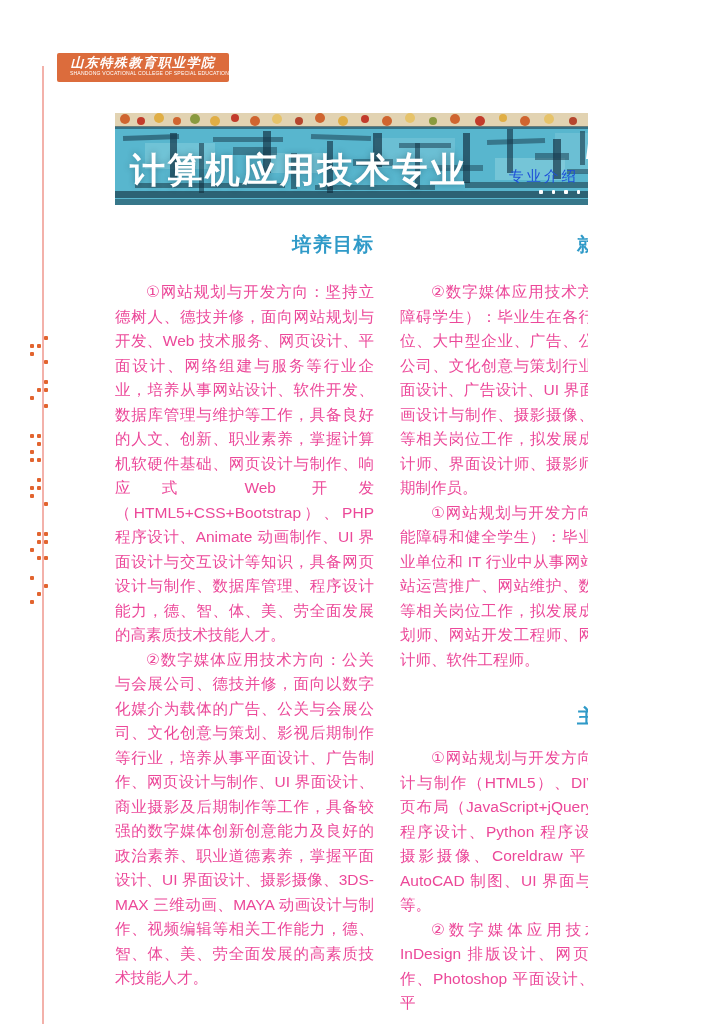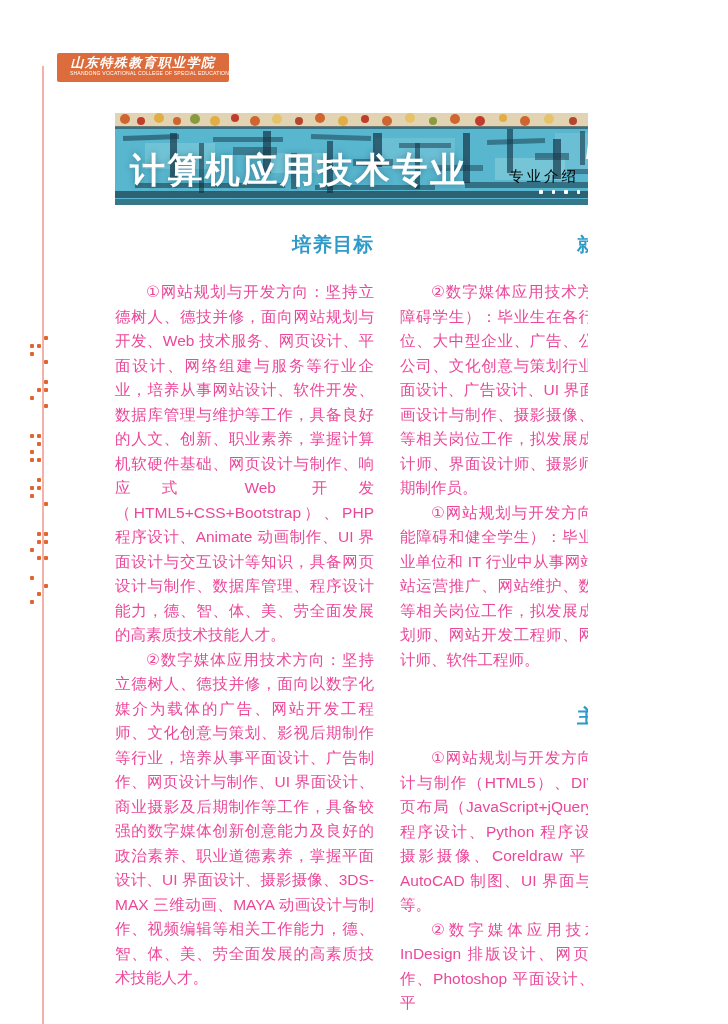--- a/index.html
+++ b/index.html
@@ -17,21 +17,21 @@
   .logo-cn{font-family:"Liberation Serif","DejaVu Serif",serif;font-style:italic;font-weight:700;
            font-size:13px;line-height:15px;letter-spacing:1.5px;white-space:nowrap;}
   .logo-en{font-size:6px;line-height:7px;letter-spacing:.2px;transform:scale(.85);white-space:nowrap;}
 
   
   .hero{position:absolute;left:115px;top:113px;width:502px;height:92px;
         border-radius:0 30px 30px 0;overflow:hidden;}
   .hero svg{position:absolute;left:0;top:0;}
   .hero-title{position:absolute;left:15px;top:34px;color:#fff;font-size:35px;font-weight:800;
               letter-spacing:2.5px;white-space:nowrap;text-shadow:0 0 6px rgba(10,40,55,.35);}
-  .hero-badge{position:absolute;right:38px;top:54px;color:#000000;font-size:14.5px;letter-spacing:3px;
+  .hero-badge{position:absolute;right:38px;top:54px;color:#1d4ed8;font-size:14.5px;letter-spacing:3px;
               white-space:nowrap;}
   .hero-dots{position:absolute;right:37px;top:77px;display:flex;gap:9px;}
   .hero-dots span{width:3.5px;height:3.5px;background:#fff;border-radius:1px;display:block;}
 
   
   .col{position:absolute;top:234px;width:259px;}
   .col.left{left:115px;}
   .col.right{left:400px;}
   h2.sec{margin:0 0 26px 0;text-align:right;font-size:19.5px;line-height:20px;font-weight:700;
          color:#2f9ac8;letter-spacing:1px;}
@@ -136,21 +136,21 @@
         <span></span>
         <span></span>
         <span></span>
         <span></span>
       </div>
   </div>
 
   <div class="col left">
     <h2 class="sec">培养目标</h2>
     <p>①网站规划与开发方向：坚持立德树人、德技并修，面向网站规划与开发、Web 技术服务、网页设计、平面设计、网络组建与服务等行业企业，培养从事网站设计、软件开发、数据库管理与维护等工作，具备良好的人文、创新、职业素养，掌握计算机软硬件基础、网页设计与制作、响应式 Web 开发（HTML5+CSS+Bootstrap）、PHP 程序设计、Animate 动画制作、UI 界面设计与交互设计等知识，具备网页设计与制作、数据库管理、程序设计能力，德、智、体、美、劳全面发展的高素质技术技能人才。</p>
-    <p>②数字媒体应用技术方向：坚持立德树人、德技并修，面向以数字化媒介为载体的广告、网站开发工程师、文化创意与策划、影视后期制作等行业，培养从事平面设计、广告制作、网页设计与制作、UI 界面设计、商业摄影及后期制作等工作，具备较强的数字媒体创新创意能力及良好的政治素养、职业道德素养，掌握平面设计、UI 界面设计、摄影摄像、3DS-MAX 三维动画、MAYA 动画设计与制作、视频编辑等相关工作能力，德、智、体、美、劳全面发展的高素质技术技能人才。</p>
+    <p>②数字媒体应用技术方向：公关与会展公司、德技并修，面向以数字化媒介为载体的广告、公关与会展公司、文化创意与策划、影视后期制作等行业，培养从事平面设计、广告制作、网页设计与制作、UI 界面设计、商业摄影及后期制作等工作，具备较强的数字媒体创新创意能力及良好的政治素养、职业道德素养，掌握平面设计、UI 界面设计、摄影摄像、3DS-MAX 三维动画、MAYA 动画设计与制作、视频编辑等相关工作能力，德、智、体、美、劳全面发展的高素质技术技能人才。</p>
   </div>
 
   <div class="col right">
     <h2 class="sec">就业方向</h2>
     <p>②数字媒体应用技术方向（听力障碍学生）：毕业生在各行政事业单位、大中型企业、广告、公关及会展公司、文化创意与策划行业中从事平面设计、广告设计、UI 界面设计、动画设计与制作、摄影摄像、影视后期等相关岗位工作，拟发展成为平面设计师、界面设计师、摄影师、影视后期制作员。</p>
     <p>①网站规划与开发方向（肢体功能障碍和健全学生）：毕业生在企事业单位和 IT 行业中从事网站开发、网站运营推广、网站维护、数据库管理等相关岗位工作，拟发展成为网站策划师、网站开发工程师、网页美工设计师、软件工程师。</p>
     <h2 class="sec sec2">主干课程</h2>
     <p>①网站规划与开发方向：网页设计与制作（HTML5）、DIV+CSS 网页布局（JavaScript+jQuery）、PHP 程序设计、Python 程序设计、Java 摄影摄像、Coreldraw 平面设计、AutoCAD 制图、UI 界面与交互设计等。</p>
     <p>②数字媒体应用技术方向：InDesign 排版设计、网页设计与制作、Photoshop 平面设计、Illustrator 平</p>
   </div>

